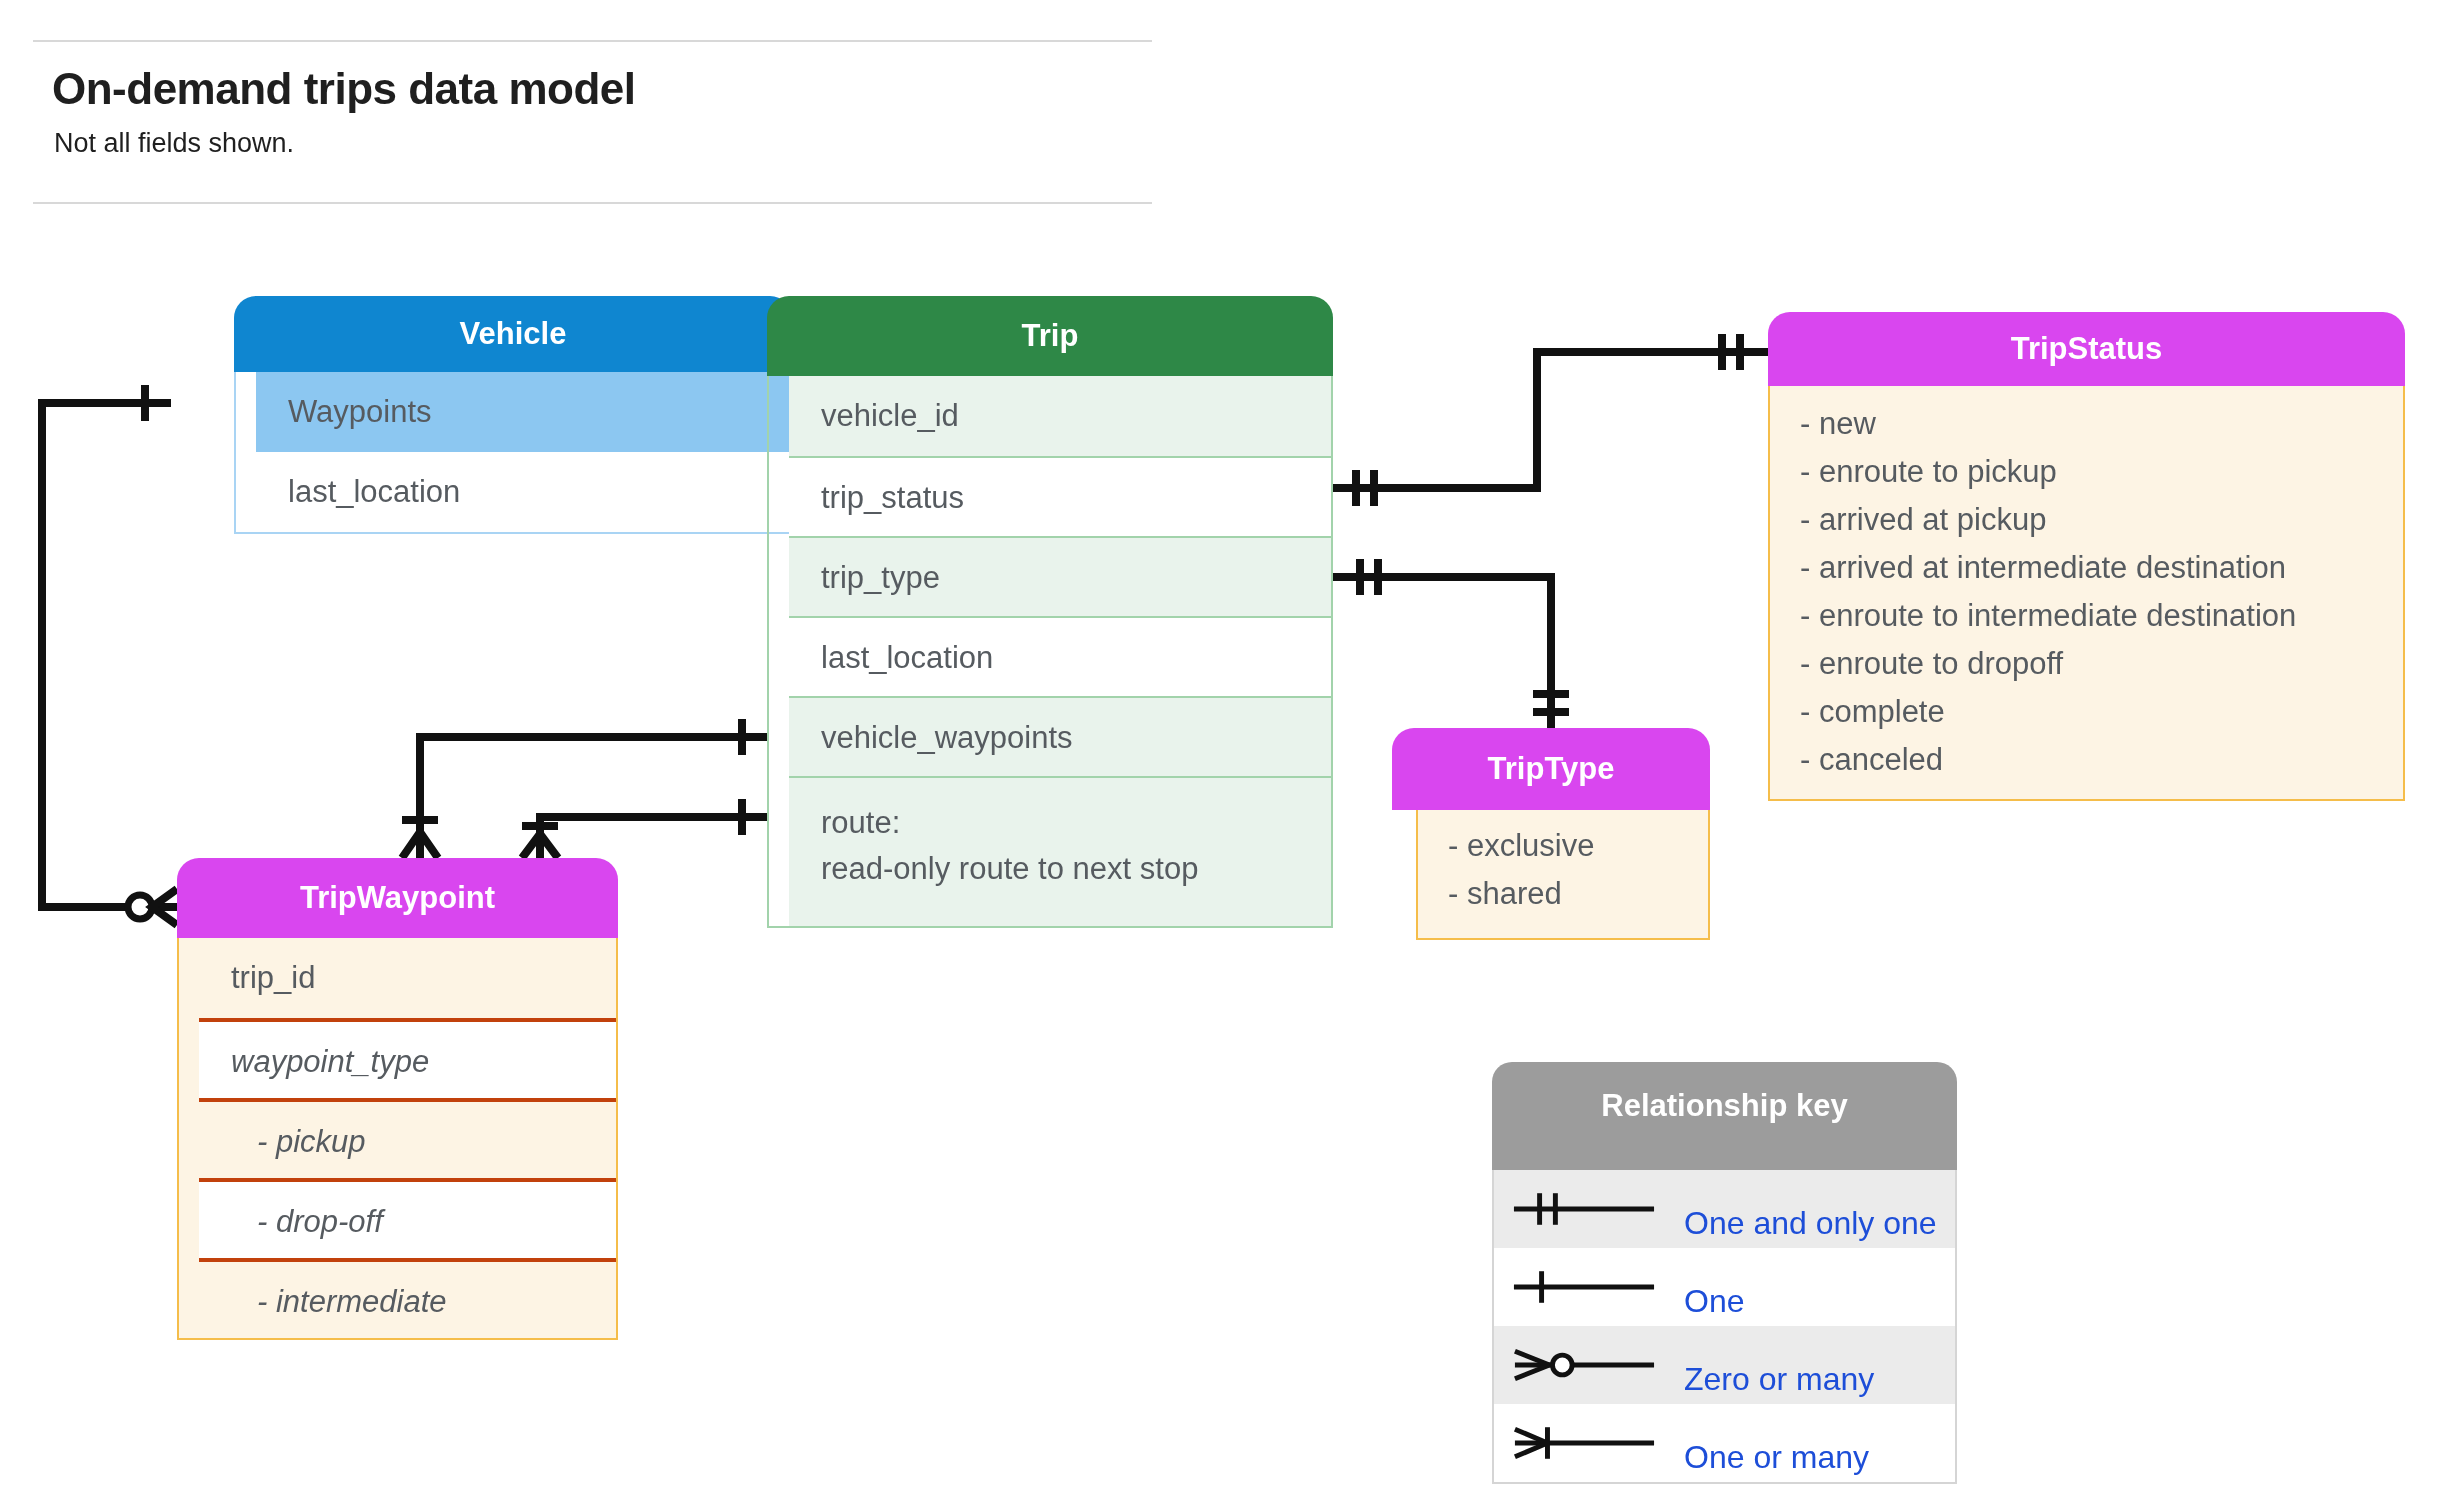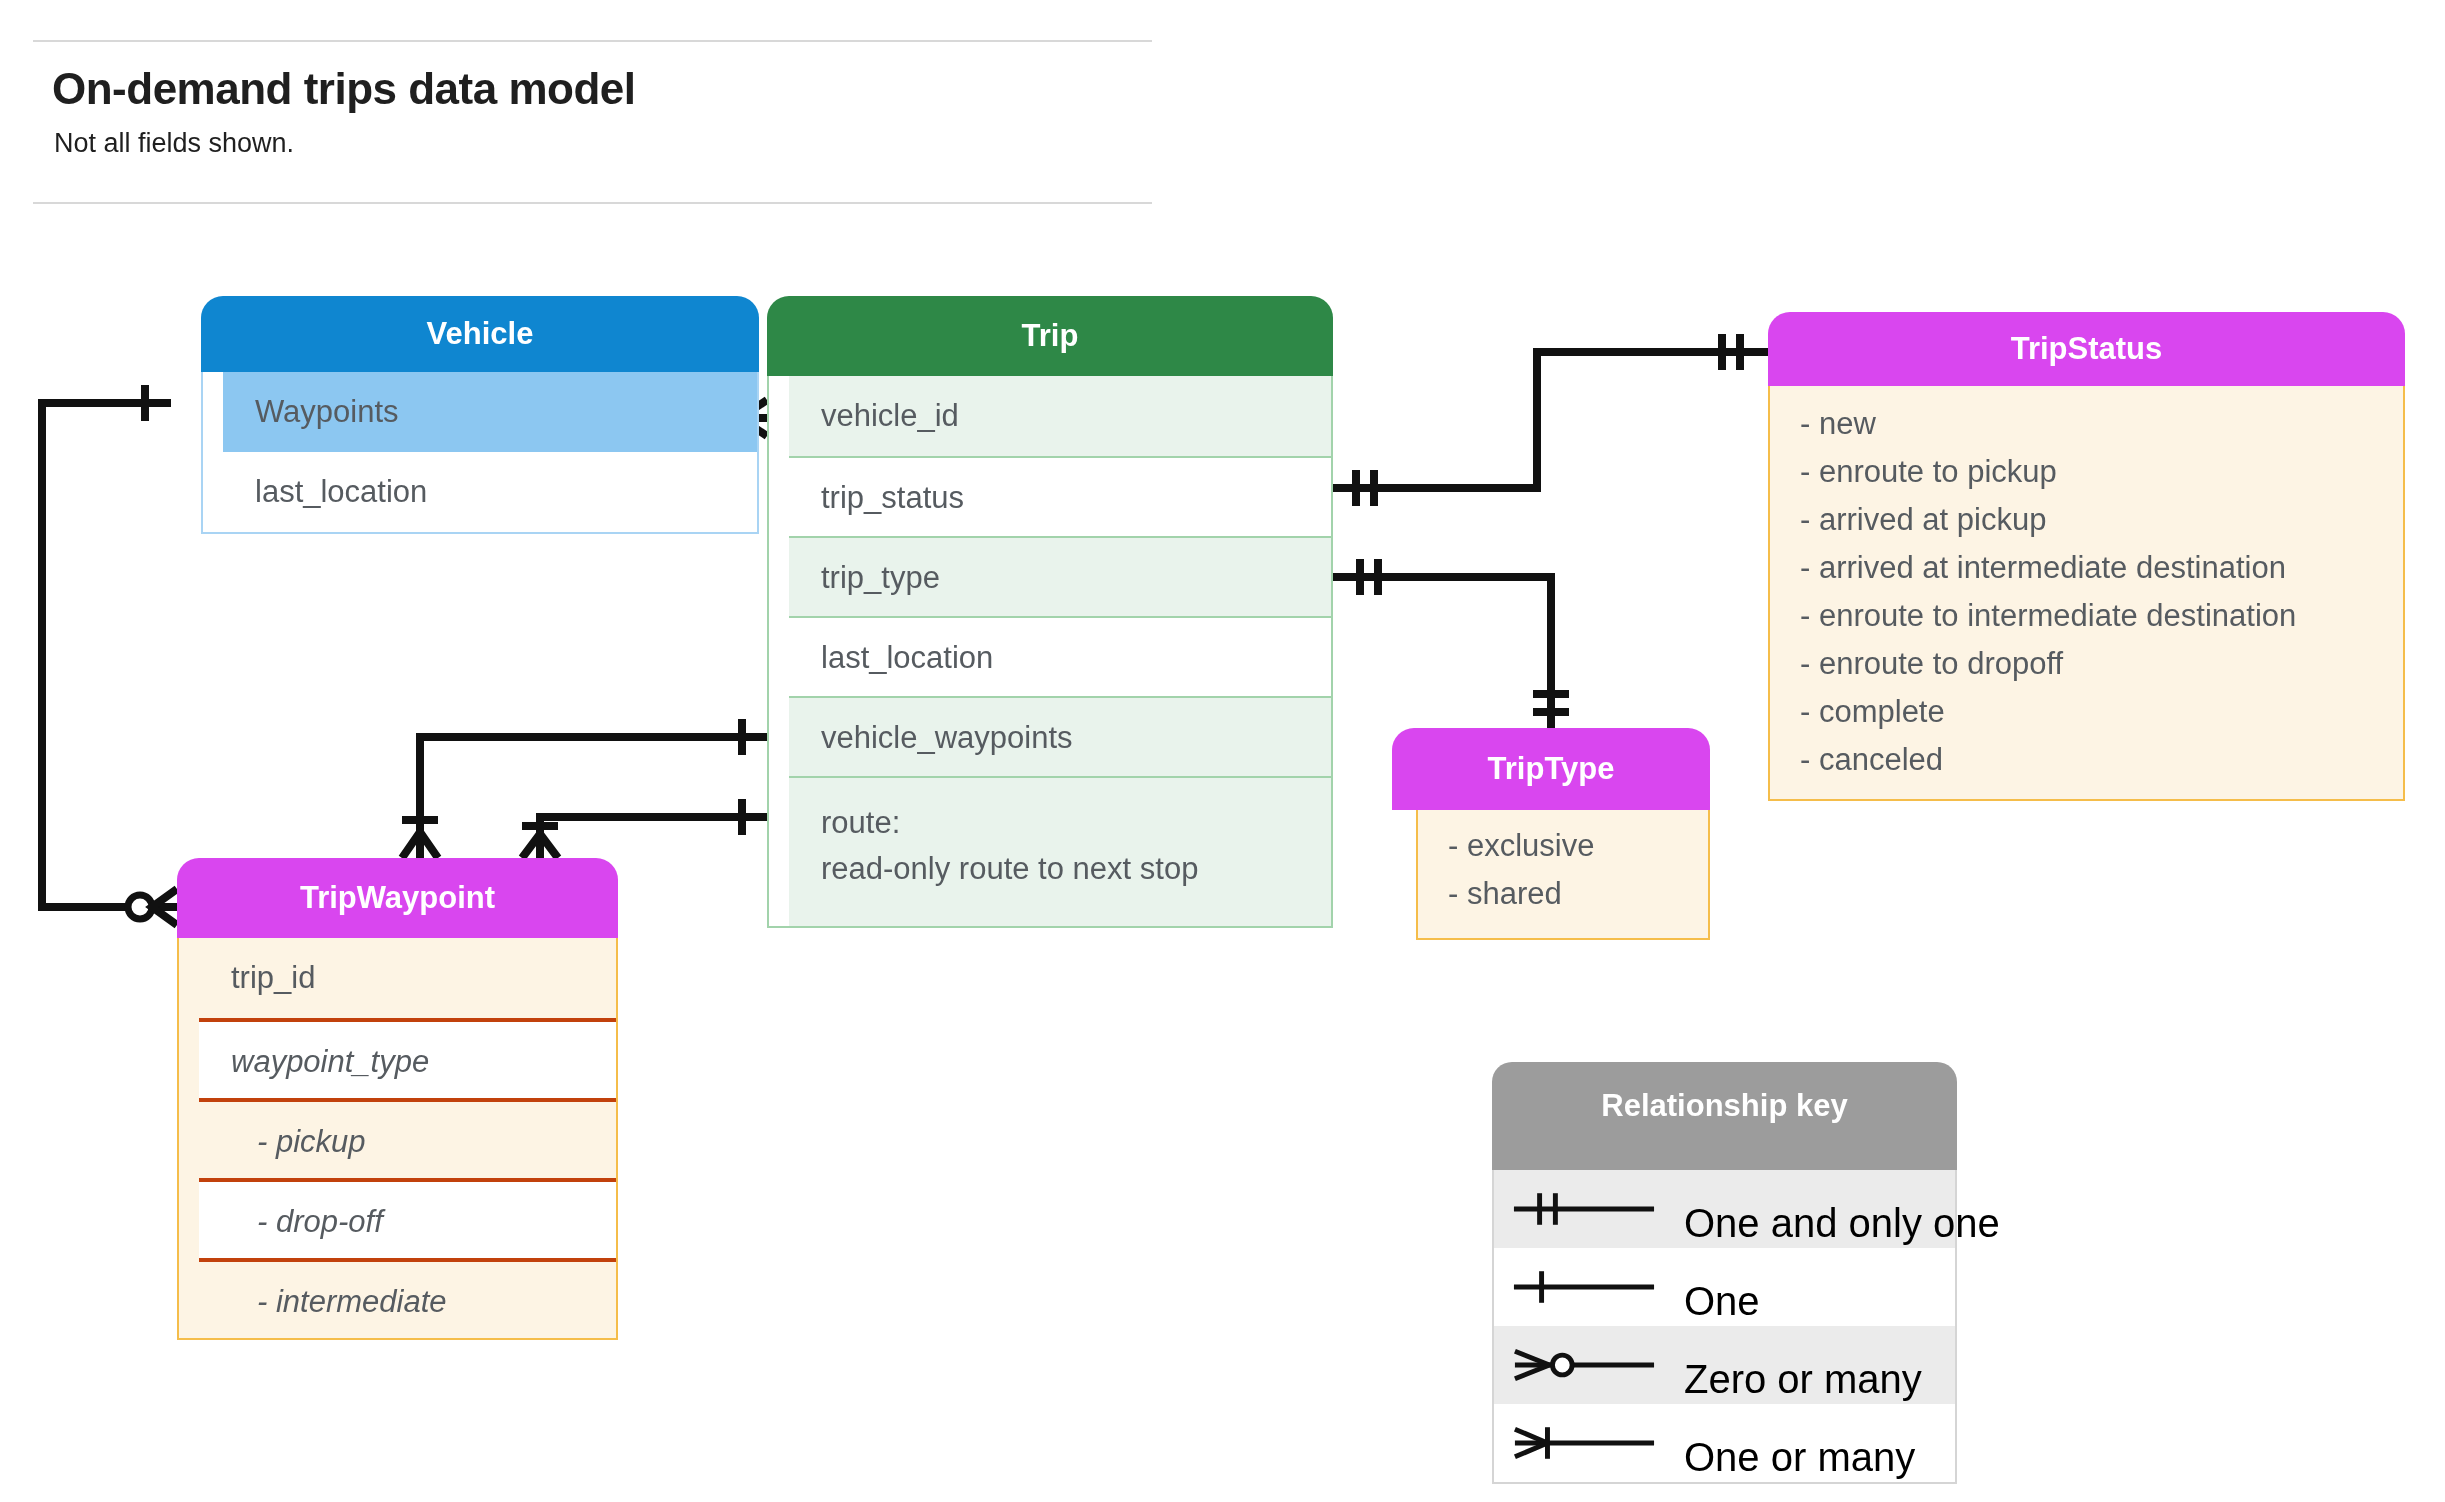--- a/index.html
+++ b/index.html
@@ -21,21 +21,21 @@
   .entity .hdr{
     height:76px;line-height:76px;text-align:center;
     color:#ffffff;font-size:31px;font-weight:700;
     border-radius:22px 22px 0 0;
   }
   .entity .body{box-sizing:border-box;}
   .entity .row{font-size:31px;color:#565b60;padding-left:32px;line-height:80px;height:80px;box-sizing:border-box;white-space:nowrap;margin-left:20px;}
   .entity .row.indent{padding-left:58px;}
 
   
-  .vehicle{left:156px;top:296px;width:558px;padding-left:45px;}
+  .vehicle{left:189px;top:296px;width:558px;padding-left:45px;}
   .vehicle .hdr{background:#0f86d0;}
   .vehicle .body{border:2px solid #a9d4f4;border-top:none;}
   .vehicle .row.hl{background:#8cc7f1;}
   .vehicle .row.plain{background:#ffffff;}
 
   
   .trip{left:767px;top:296px;width:566px;}
   .trip .hdr{background:#2e8847;height:80px;line-height:80px;}
   .trip .body{border:2px solid #a2d3ab;border-top:none;}
   .trip .row.tint{background:#e9f3ec;}
@@ -65,21 +65,21 @@
   .tripwaypoint .row + .row{border-top:4px solid #c2410c;font-style:italic;}
 
   
   .legend{left:1492px;top:1062px;width:465px;}
   .legend .hdr{background:#9c9c9c;height:108px;line-height:88px;border-radius:20px 20px 0 0;}
   .legend .body{border:2px solid #d5d5d5;border-top:none;}
   .legend .lrow{height:78px;display:flex;align-items:center;}
   .legend .lrow.tint{background:#ebebeb;}
   .legend .lrow.plain{background:#ffffff;}
   .legend .sym{width:148px;height:40px;margin-left:16px;flex:none;}
-  .legend .lbl{font-size:40px;color:#000000;margin-left:26px;white-space:nowrap;margin-top:29px;}
+  .legend .lbl{font-size:32px;color:#1d4ed8;margin-left:26px;white-space:nowrap;margin-top:29px;}
 
   
   svg.connectors{position:absolute;left:0;top:0;}
   svg.connectors path{stroke:#111111;stroke-width:8;fill:none;}
   svg.connectors circle{stroke:#111111;stroke-width:7;fill:#ffffff;}
   .legend svg path{stroke:#111111;stroke-width:5;fill:none;}
   .legend svg circle{stroke:#111111;stroke-width:5;fill:#ffffff;}
 </style>
 </head>
 <body>

